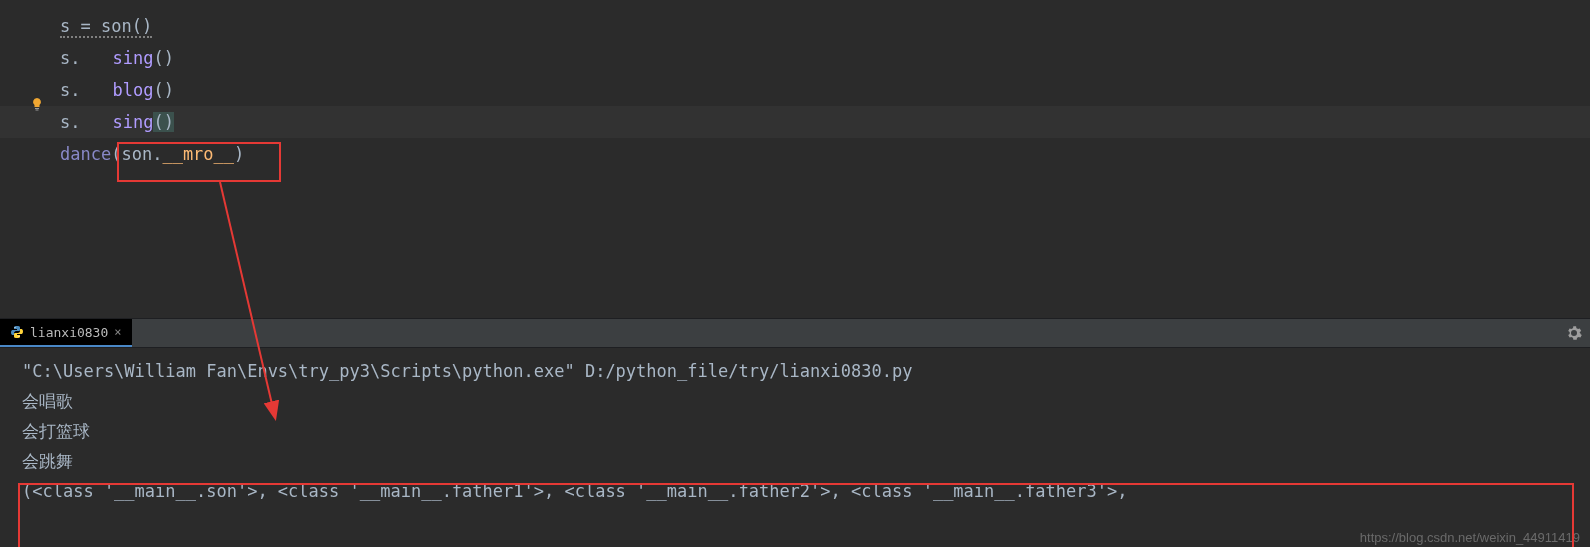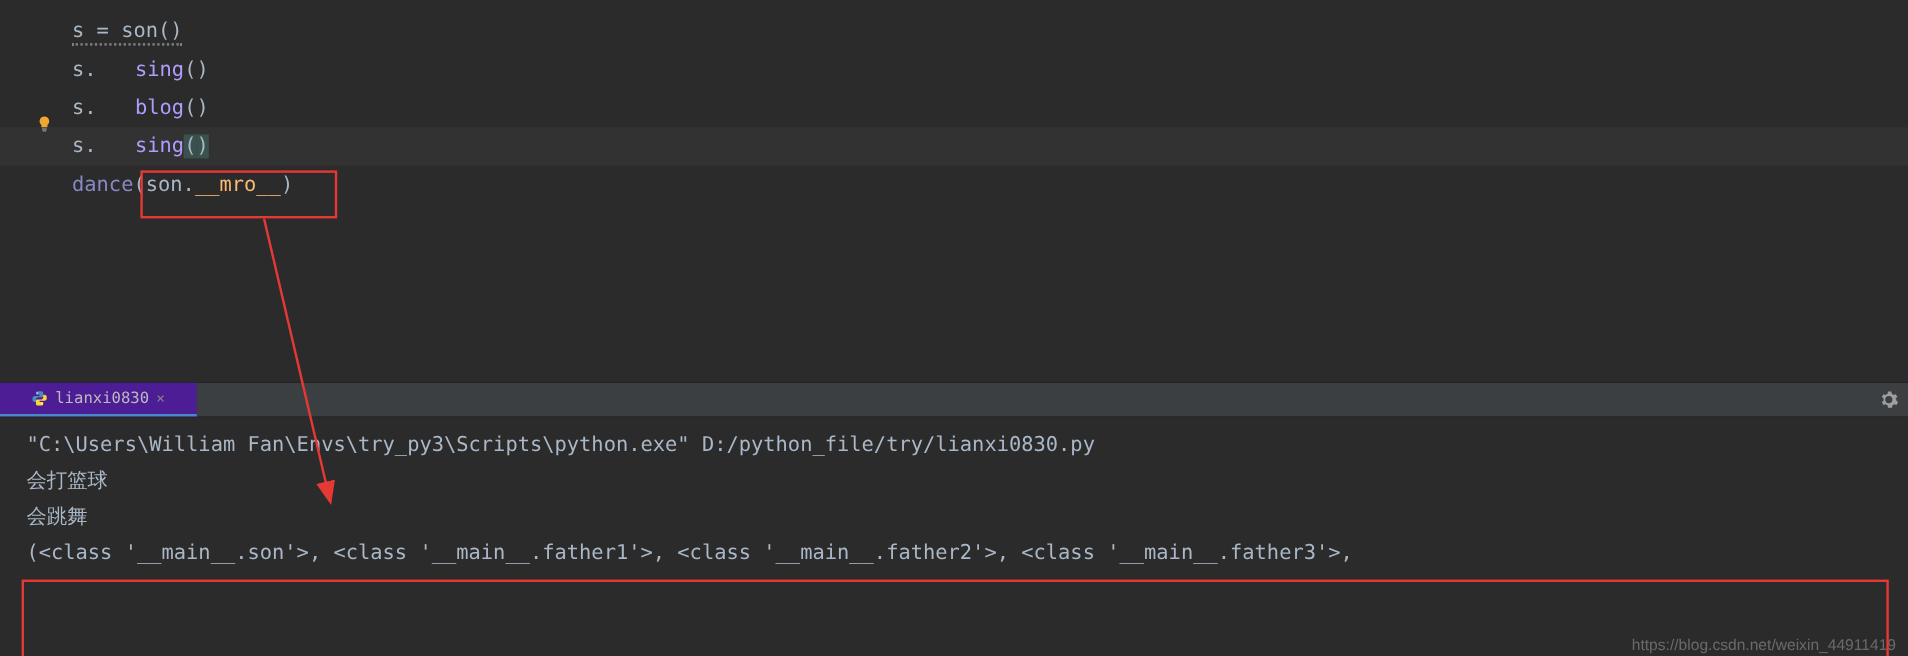--- a/index.html
+++ b/index.html
@@ -71,23 +71,23 @@
       display: flex;
       align-items: center;
       border-top: 1px solid #1e1f22;
       border-bottom: 1px solid #1e1f22;
       position: relative;
     }
     .tab {
       display: flex;
       align-items: center;
       gap: 6px;
-      padding: 0 26px;
+      padding: 0 10px;
       height: 100%;
-      background: #4c1d95;
+      background: #000000;
       border-bottom: 2px solid #4A88C7;
       color: #bbbbbb;
       font-size: 13px;
     }
     .python-icon {
       width: 14px;
       height: 14px;
       display: inline-flex;
       align-items: center;
       justify-content: center;
@@ -185,20 +185,21 @@
   </div>
   <span class="gear-icon">
     <svg width="16" height="16" viewBox="0 0 16 16">
         <path fill="#9e9e9e" d="M8 5a3 3 0 1 0 0 6 3 3 0 0 0 0-6zm6.4 3c0 .3 0 .6-.1.9l1.5 1.2-1.4 2.4-1.8-.6c-.5.4-1 .7-1.6.9l-.3 1.9H7.3l-.3-1.9c-.6-.2-1.1-.5-1.6-.9l-1.8.6-1.4-2.4 1.5-1.2a6 6 0 0 1 0-1.8L2.2 5.9l1.4-2.4 1.8.6c.5-.4 1-.7 1.6-.9L7.3 1.3h2.8l.3 1.9c.6.2 1.1.5 1.6.9l1.8-.6 1.4 2.4-1.5 1.2c.1.3.1.6.1.9z"></path>
       </svg>
   </span>
 </div>
 
 <div class="console-pane">
   <div class="console-line">"C:\Users\William Fan\Envs\try_py3\Scripts\python.exe" D:/python_file/try/lianxi0830.py</div>
+  <div class="console-line">会唱歌</div>
   <div class="console-line">会打篮球</div>
   <div class="console-line">会跳舞</div>
   <div class="console-line">(&lt;class '__main__.son'&gt;, &lt;class '__main__.father1'&gt;, &lt;class '__main__.father2'&gt;, &lt;class '__main__.father3'&gt;,</div>
   <div class="red-box-2"></div>
 </div>
 
 <svg class="arrow-svg">
   <defs>
     <marker id="arrowhead" markerWidth="10" markerHeight="8" refX="8" refY="4" orient="auto">
       <polygon points="0 0, 10 4, 0 8" fill="#e53935"></polygon>

